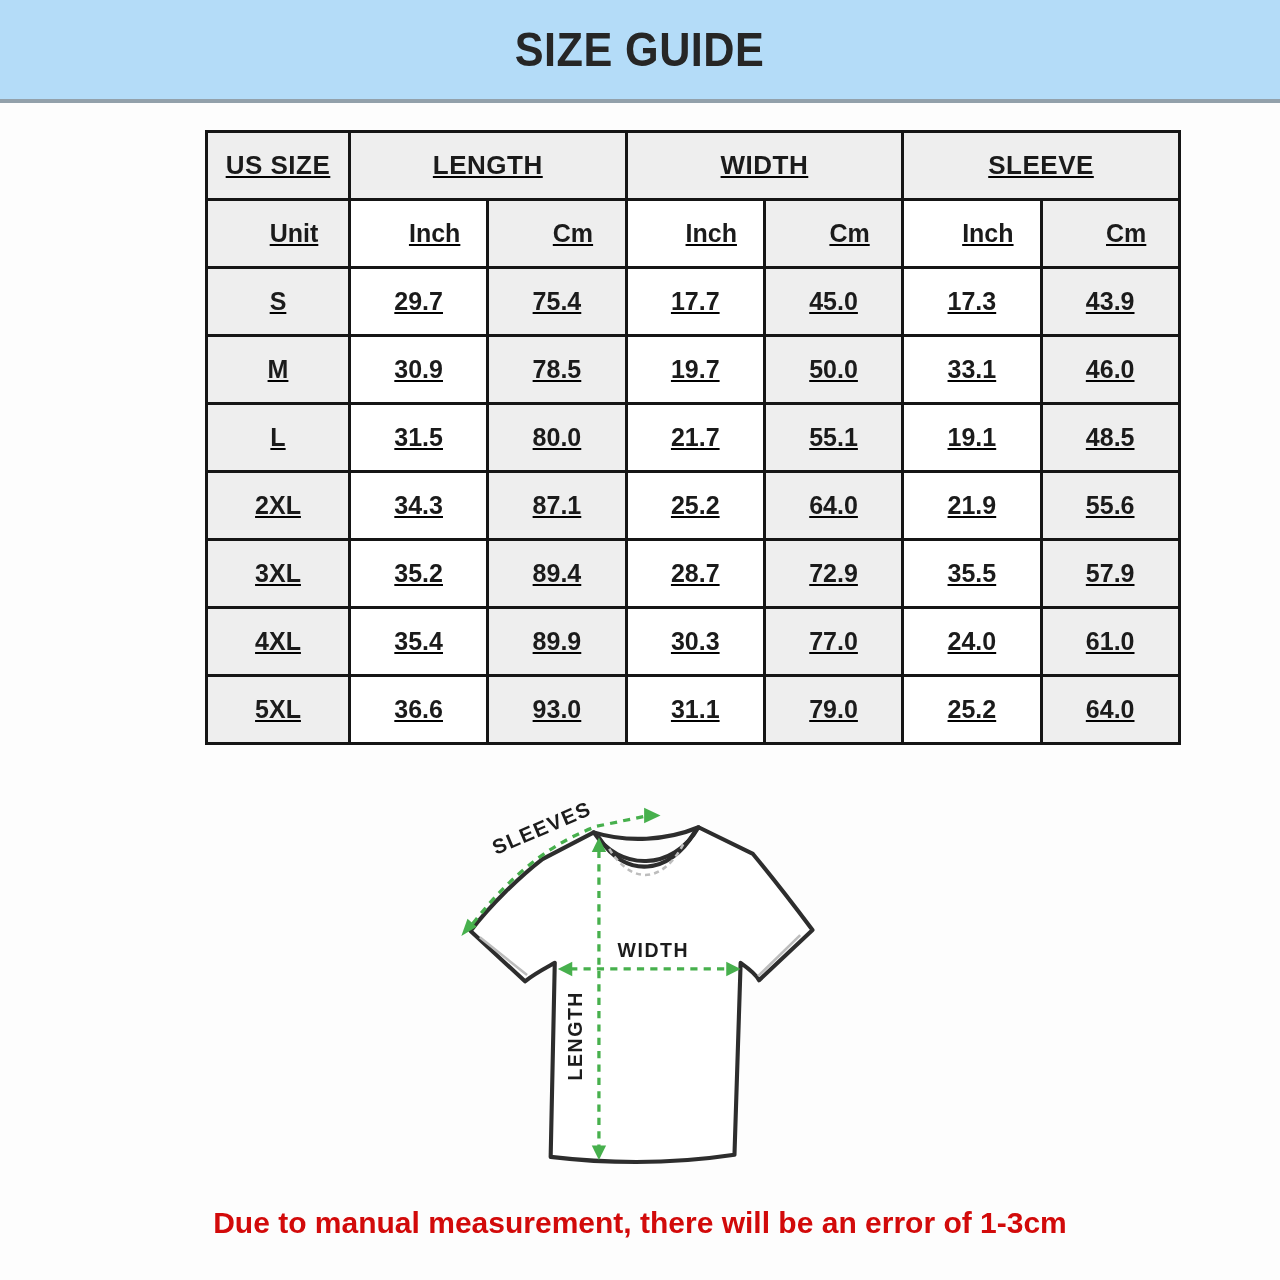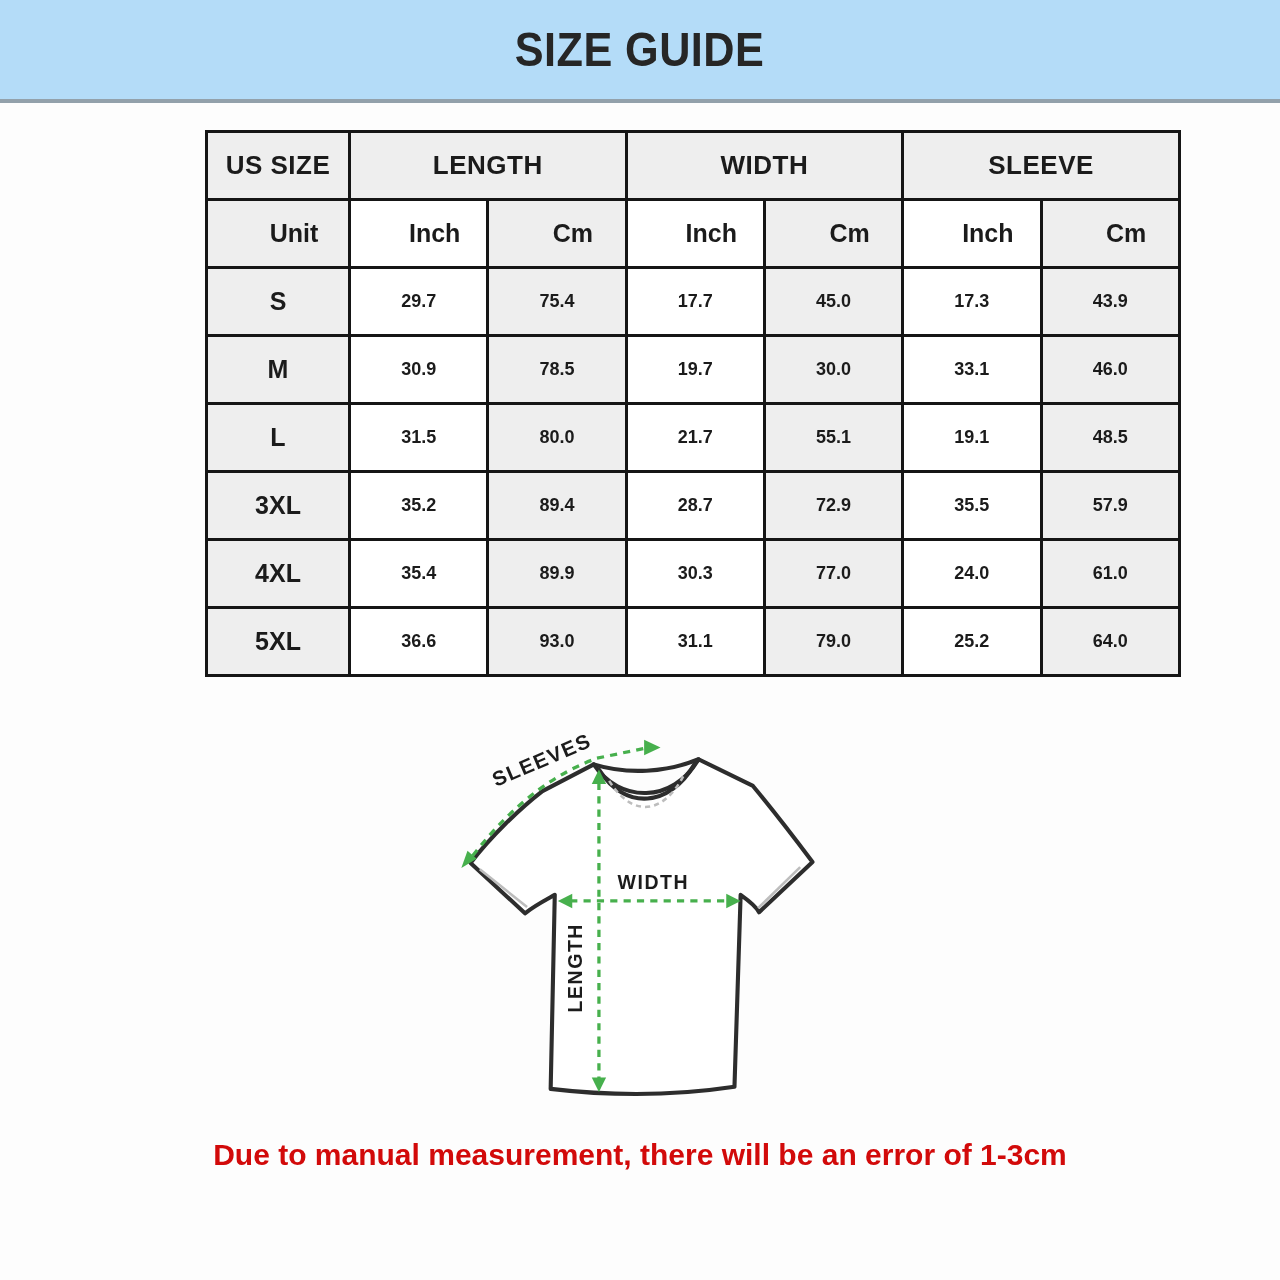--- a/index.html
+++ b/index.html
@@ -16,21 +16,21 @@
     display: flex; align-items: center; justify-content: center;
   }
   .banner-title {
     font-size: 48px;
     font-weight: bold;
     color: #262626;
     letter-spacing: 0.5px;
     transform: scaleX(0.9);
     display: inline-block;
   }
-  .table-wrap { width: 870px; margin: 27px auto 0; }
+  .table-wrap { width: 870px; margin: 27px auto 0; text-decoration: underline; }
   table.size-table {
     border-collapse: collapse;
     table-layout: fixed;
     width: 100%;
     background: #ffffff;
   }
   table.size-table th, table.size-table td {
     border: 3.5px solid #151515;
     height: 65px;
     text-align: center;
@@ -39,21 +39,21 @@
     padding: 0;
   }
   .shade { background: #eeeeee; }
   tr.group-row th {
     font-size: 26px; font-weight: bold; letter-spacing: 0.5px;
     background: #eeeeee;
   }
   tr.unit-row th { font-size: 25px; font-weight: bold; background: #ffffff; padding-left: 32px; }
   tr.unit-row th.shade { background: #eeeeee; }
   tbody th.size-col { font-size: 25px; font-weight: bold; }
-  tbody td { font-size: 18px; font-weight: 600; background: #ffffff; }
+  tbody td { font-size: 25px; font-weight: 600; background: #ffffff; }
   tbody td.shade { background: #eeeeee; margin-left: 31px; }
   .diagram-wrap { text-align: center; margin-top: 34px; }
   .svg-label {
     font-family: "Liberation Sans", sans-serif;
     font-weight: bold;
     fill: #1c1c1c;
   }
   .note {
     text-align: center;
     margin-top: 2px;
@@ -105,34 +105,43 @@
           <td>17.7</td>
           <td class="shade">45.0</td>
           <td>17.3</td>
           <td class="shade">43.9</td>
         </tr>
         <tr>
           <th class="size-col shade">M</th>
           <td>30.9</td>
           <td class="shade">78.5</td>
           <td>19.7</td>
-          <td class="shade">30.0</td>
+          <td class="shade">50.0</td>
           <td>33.1</td>
           <td class="shade">46.0</td>
         </tr>
         <tr>
           <th class="size-col shade">L</th>
           <td>31.5</td>
           <td class="shade">80.0</td>
           <td>21.7</td>
           <td class="shade">55.1</td>
           <td>19.1</td>
           <td class="shade">48.5</td>
         </tr>
         <tr>
+          <th class="size-col shade">2XL</th>
+          <td>34.3</td>
+          <td class="shade">87.1</td>
+          <td>25.2</td>
+          <td class="shade">64.0</td>
+          <td>21.9</td>
+          <td class="shade">55.6</td>
+        </tr>
+        <tr>
           <th class="size-col shade">3XL</th>
           <td>35.2</td>
           <td class="shade">89.4</td>
           <td>28.7</td>
           <td class="shade">72.9</td>
           <td>35.5</td>
           <td class="shade">57.9</td>
         </tr>
         <tr>
           <th class="size-col shade">4XL</th>

